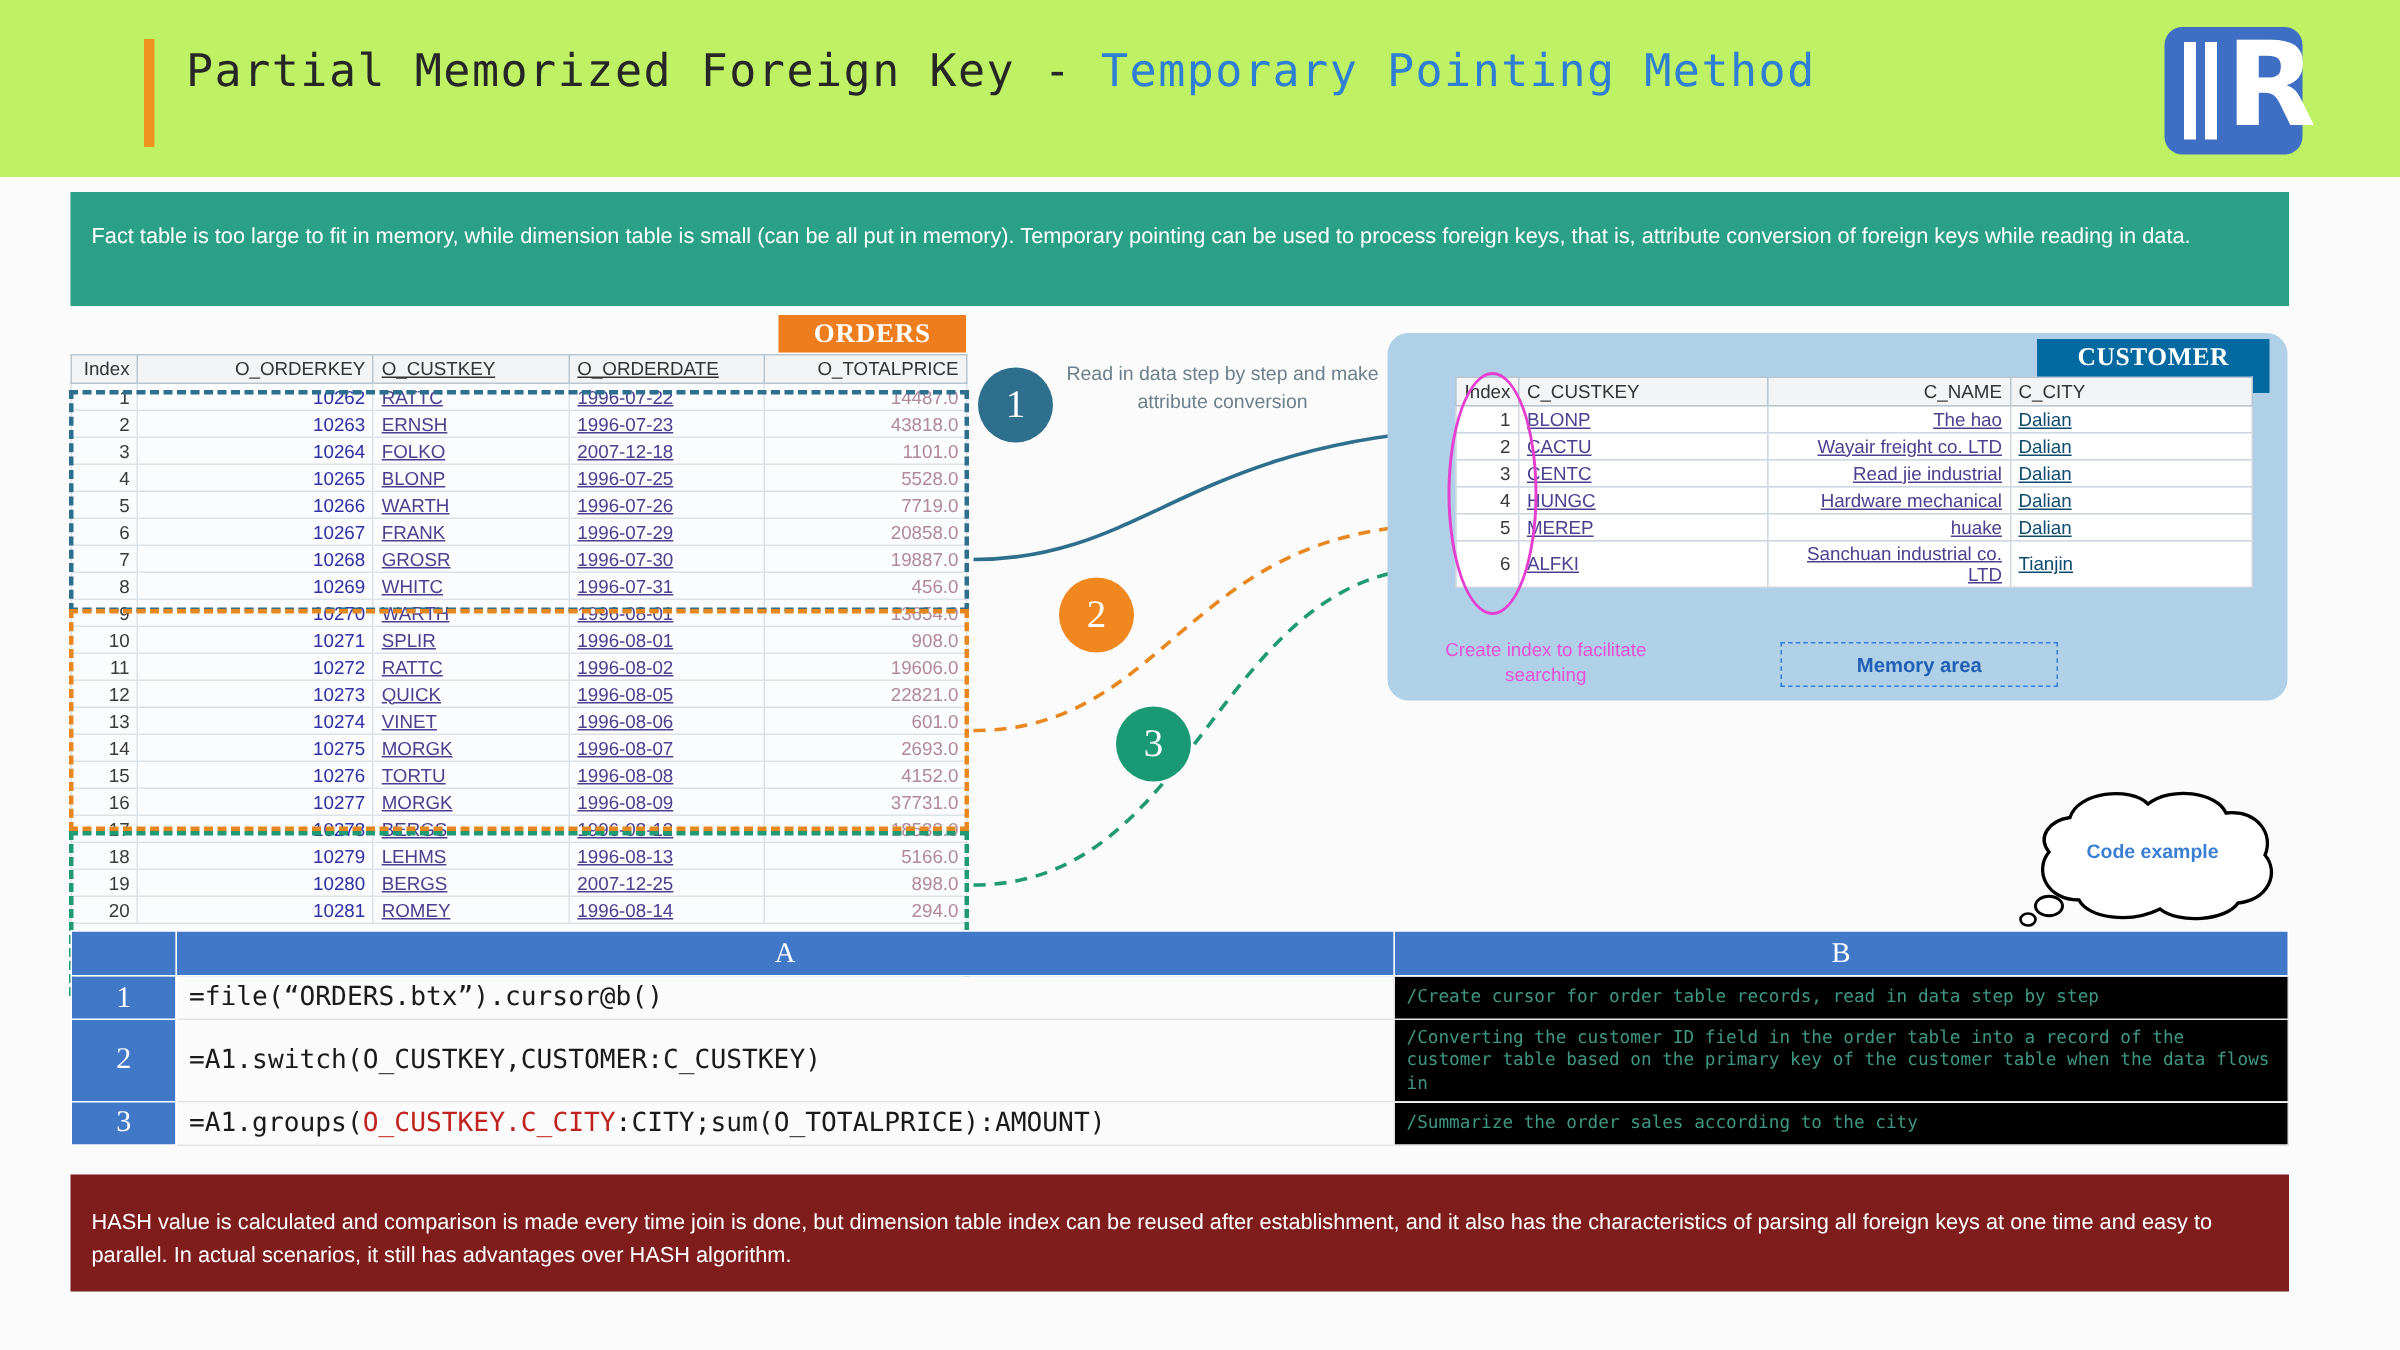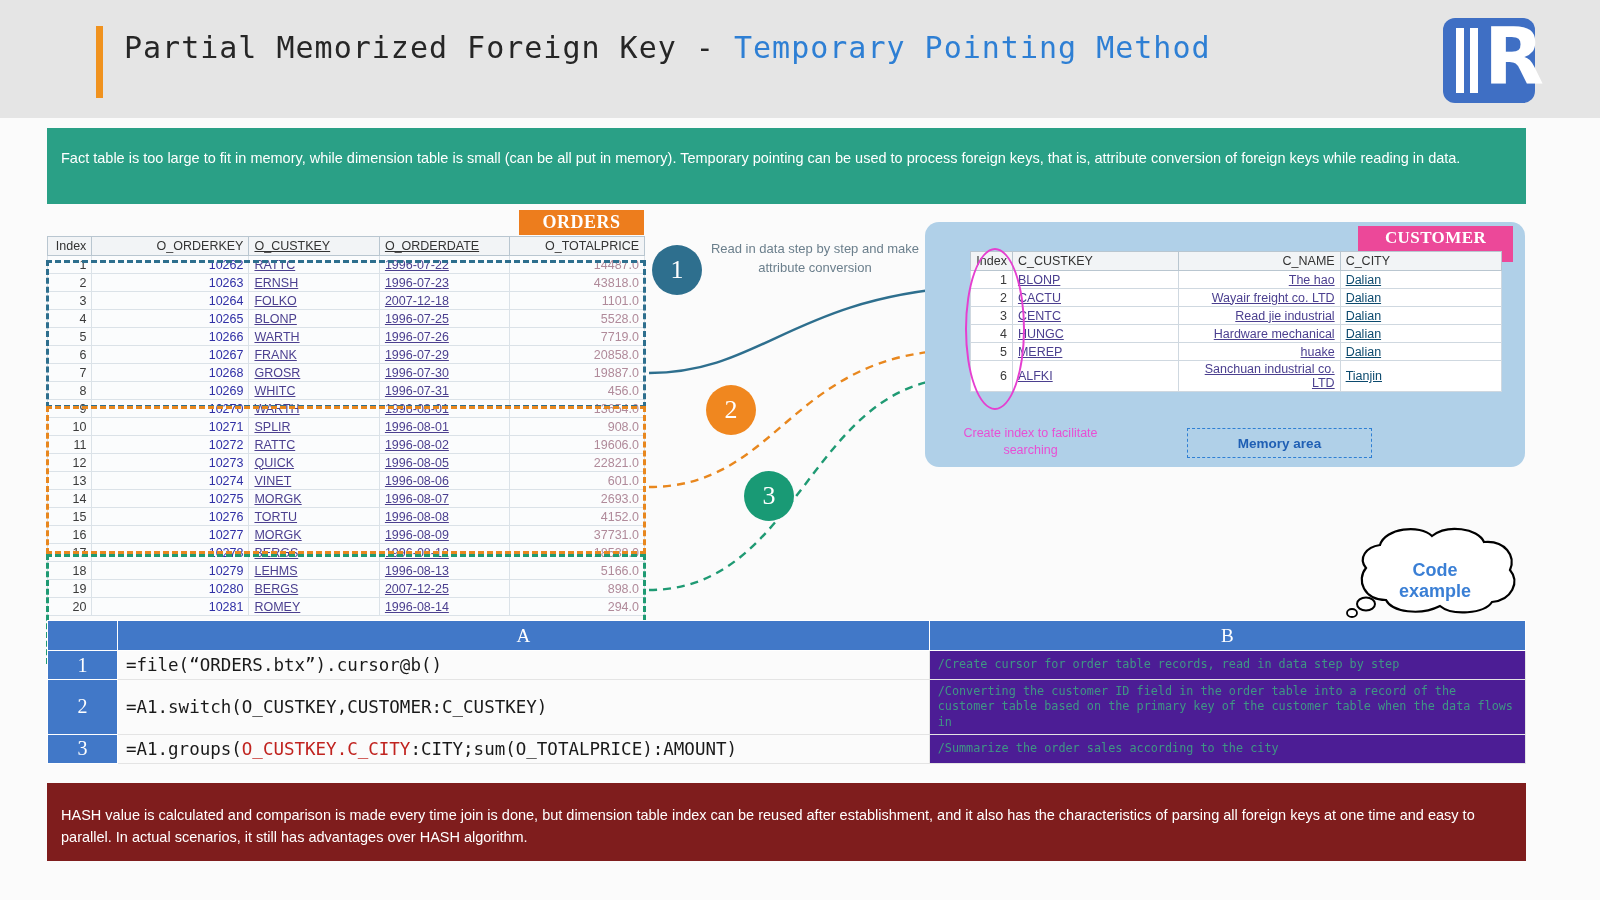--- a/index.html
+++ b/index.html
@@ -5,21 +5,21 @@
   * { box-sizing: border-box; }
   html, body { margin:0; padding:0; }
   body {
     width:1600px; height:900px; position:relative;
     background:#fbfbfb;
     font-family:"Liberation Sans", sans-serif;
     overflow:hidden;
   }
 
   
-  #header { position:absolute; left:0; top:0; width:1600px; height:118px; background:#e5e5e5; }
+  #header { position:absolute; left:0; top:0; width:1600px; height:118px; background:#bef264; }
   #title-bar { position:absolute; left:96px; top:26px; width:7px; height:72px; background:#f0921e; }
   #title { position:absolute; left:124px; top:30px; font-family:"DejaVu Sans Mono", monospace;
            font-size:30px; letter-spacing:1px; color:#262626; white-space:nowrap; }
   #title .accent { color:#2e7fd4; }
 
   
   #logo { position:absolute; left:1443px; top:18px; width:92px; height:85px;
           background:#3f6fc4; border-radius:12px; }
   #logo .bar { position:absolute; background:#ffffff; top:10px; width:8px; height:65px; }
   #logo .bar.b1 { left:13px; }
@@ -66,21 +66,21 @@
   #step1-note { position:absolute; left:700px; top:240px; width:230px; text-align:center;
       color:#6b7f8c; font-size:13px; line-height:1.45; }
 
   
   #arrows { position:absolute; left:0; top:0; width:1600px; height:900px; pointer-events:none; }
 
   
   #cust-panel { position:absolute; left:925px; top:222px; width:600px; height:245px;
       background:#b0d0e8; border-radius:14px; }
   #cust-tag { position:absolute; left:1358px; top:226px; width:155px; height:36px;
-      background:#ec4899; color:#fff; text-align:center; font-size:17px; font-weight:bold;
+      background:#0369a1; color:#fff; text-align:center; font-size:17px; font-weight:bold;
       letter-spacing:0.4px; line-height:24px; font-family:"Liberation Serif", serif; }
   #cust-table { position:absolute; left:970px; top:251px; width:532px; font-size:12.5px; }
   #cust-table th { background:#f2f4f6; border:1px solid #b9c6d0; font-weight:normal;
       color:#333; padding:2px 5px; }
   #cust-table td { border:1px solid #cfd8e0; padding:1px 5px; height:18px; background:#ffffff; }
   .cc-index { width:38px; text-align:right; }
   .cc-key   { width:165px; text-align:left; color:#4b3f8f; }
   .cc-key span, .cc-name span, .cc-city span { text-decoration:underline; }
   .cc-name  { width:160px; text-align:right; color:#4b3f8f; }
   .cc-city  { width:160px; text-align:left; color:#0c4a6e; }
@@ -88,34 +88,34 @@
       border:2.5px solid #e53fd0; border-radius:50%; }
   #idx-note { position:absolute; left:938px; top:425px; width:185px; text-align:center;
       color:#e84fd4; font-size:12.5px; line-height:1.35; }
   #mem-area { position:absolute; left:1187px; top:428px; width:185px; height:30px;
       border:1.5px dashed #2e7fd4; color:#1f5fb4; font-weight:bold; font-size:13.5px;
       text-align:center; line-height:30px; }
 
   
   #bubble { position:absolute; left:1330px; top:528px; width:200px; height:88px; }
   #bubble .lbl { position:absolute; left:50px; top:32px; width:110px; text-align:center;
-      color:#3a7fd5; font-weight:bold; font-size:18px; }
+      color:#3a7fd5; font-weight:bold; font-size:13px; }
 
   
   #code-table { position:absolute; left:47px; top:620px; width:1479px; border-collapse:collapse; }
   #code-table th.hdr { background:#4178c8; color:#fff; font-size:19px; font-weight:normal;
       height:30px; border:1px solid #ffffff; font-family:"Liberation Serif", serif; }
   #code-table th.corner { background:#4178c8; width:70px; border:1px solid #ffffff; }
   #code-table td.rownum { background:#4178c8; color:#ffffff; width:70px; text-align:center;
       font-size:20px; border:1px solid #ffffff; font-family:"Liberation Serif", serif; }
   #code-table td.acell { background:#fbfbfb; color:#1a1a1a; width:812px;
       font-family:"DejaVu Sans Mono", monospace; font-size:17.5px; padding:4px 8px;
       border:1px solid #e4e4e4; }
   #code-table td.acell .red { color:#c0231f; }
-  #code-table td.bcell { background:#4c1d95; color:#3f9684; width:597px;
+  #code-table td.bcell { background:#000000; color:#3f9684; width:597px;
       font-family:"DejaVu Sans Mono", monospace; font-size:11.8px; padding:4px 8px;
       line-height:1.3; border:1px solid #e4e4e4; vertical-align:middle;
       overflow:hidden; white-space:pre-wrap; }
 
   
   #blue-banner { position:absolute; left:47px; top:783px; width:1479px; height:78px;
       background:#7f1d1d; color:#ffffff; padding:22px 14px 0 14px;
       font-size:14.5px; line-height:1.5; }
 </style>
 </head>

